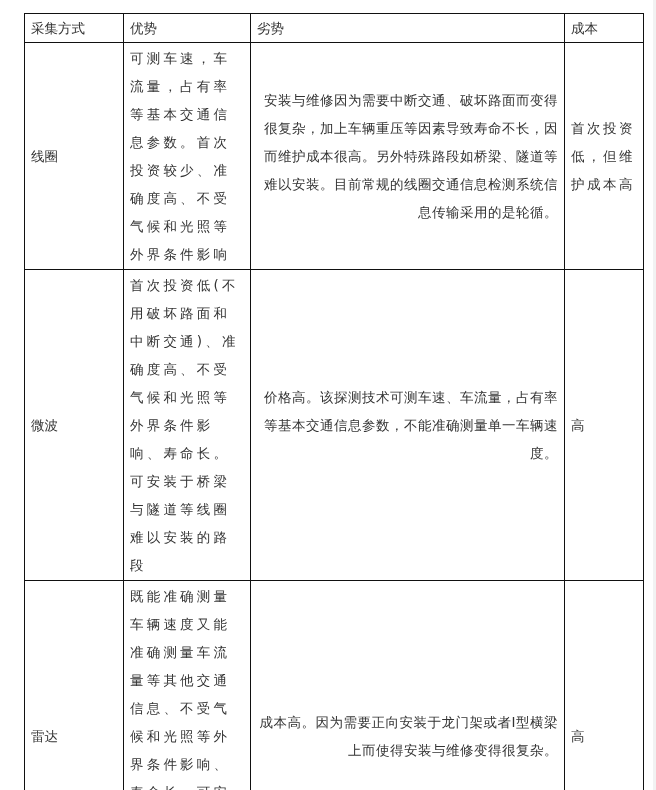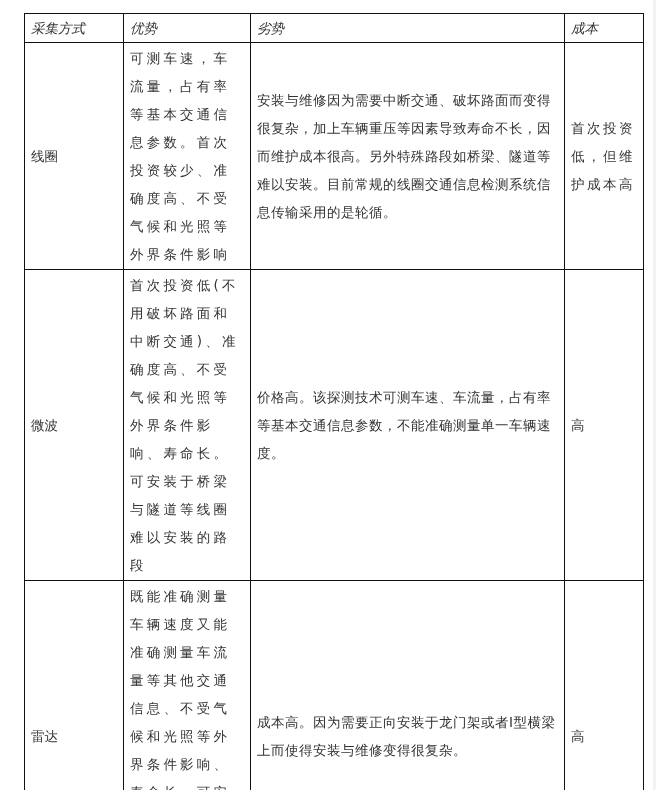--- a/index.html
+++ b/index.html
@@ -3,30 +3,30 @@
   <meta charset="utf-8">
   <style>
     html, body { margin: 0; padding: 0; background: #ffffff; }
     body { width: 656px; height: 790px; position: relative; overflow: hidden;
       font-family: "DejaVu Sans", sans-serif; color: #333333; }
     .right-edge { position: absolute; right: 0; top: 0; width: 3px; height: 790px; background: #f2f2f2; }
     table { position: absolute; left: 24px; top: 13px; border-collapse: collapse; table-layout: fixed;
       width: 619px; }
     td, th { border: 1px solid #111111; vertical-align: middle; text-align: left; padding: 0 6px;
       font-weight: normal; font-size: 13.5px; line-height: 26.5px; word-break: break-all; }
-    th { height: 28px; font-style: italic; }
+    th { height: 28px; }
     col.c1 { width: 99px; }
     col.c2 { width: 127px; }
     col.c3 { width: 314px; }
     col.c4 { width: 79px; }
     .adv { letter-spacing: 3.2px; line-height: 28px; padding-top: 1px; padding-bottom: 1px; margin-left: 41px; }
     .row1 { height: 195px; }
     .row2 { height: 250px; }
     .row3 { height: 282px; }
-    .dis { letter-spacing: 0.5px; line-height: 28px; }
+    .dis { letter-spacing: 0.5px; line-height: 28px; text-align: right; }
     .cost { letter-spacing: 2.5px; line-height: 28px; margin-top: 48px; }
   </style>
 </head>
 <body>
 
 <div class="right-edge"></div>
 
 <table>
   <colgroup>
       <col class="c1">

